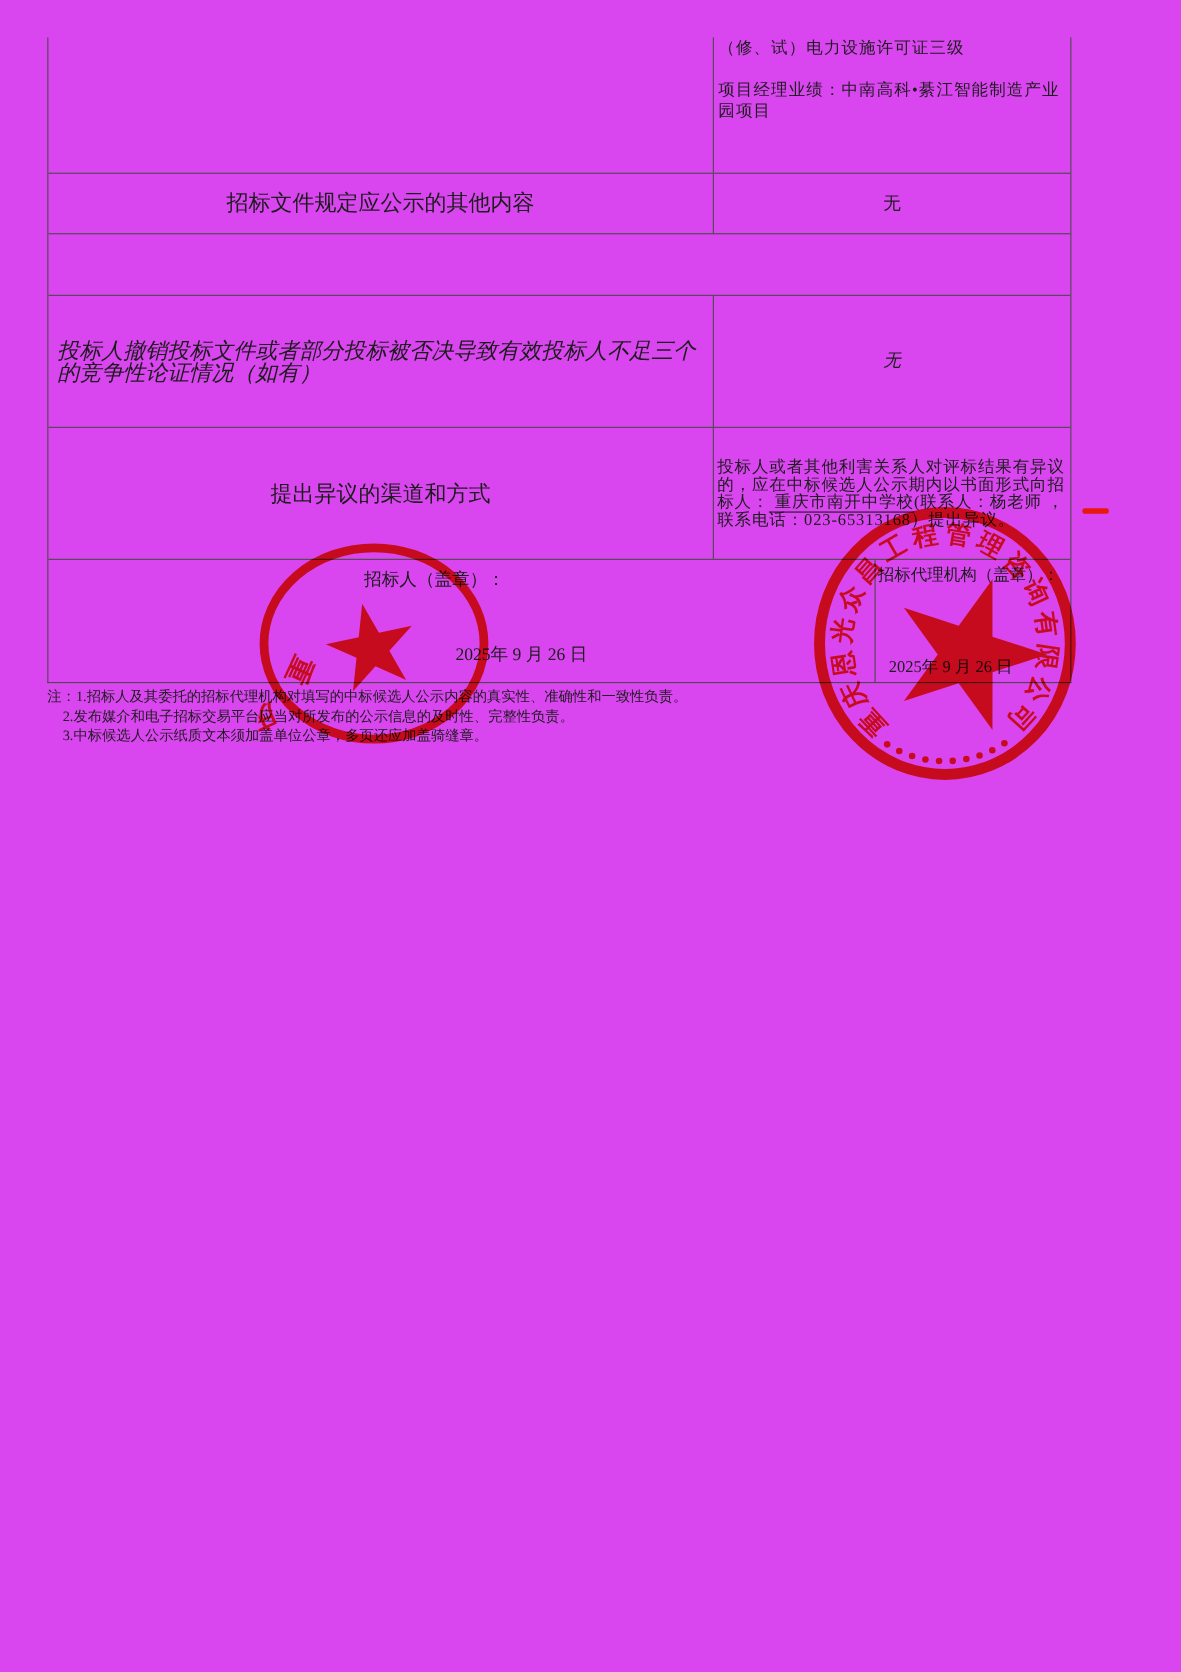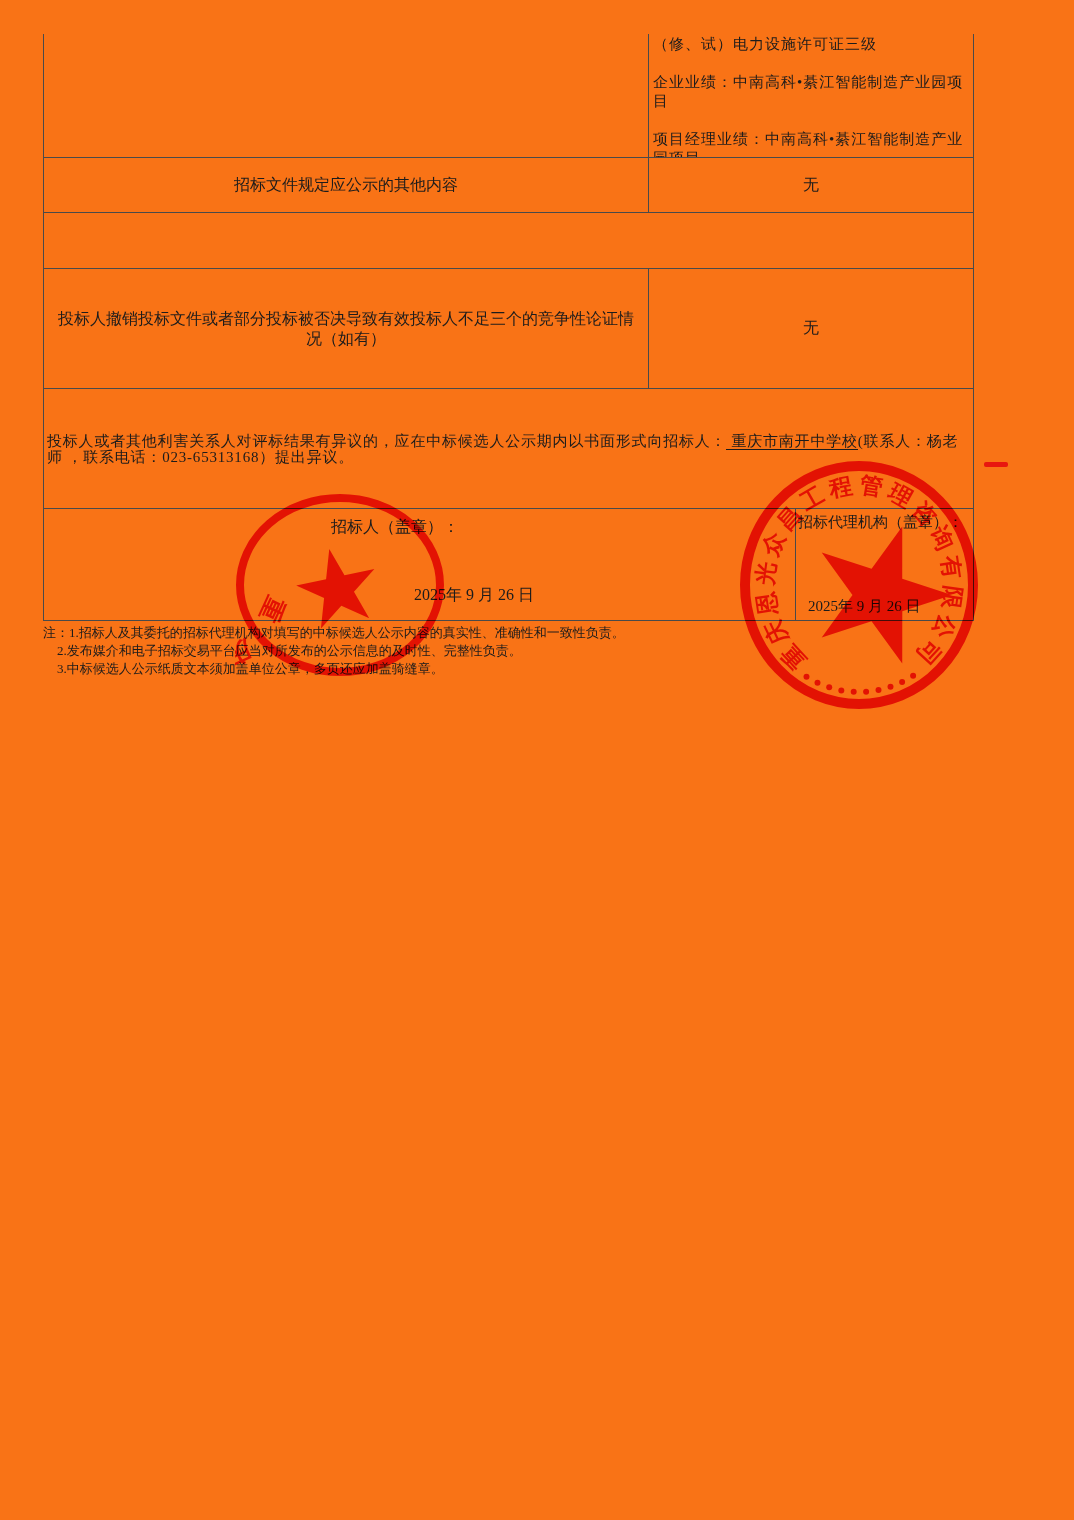--- a/index.html
+++ b/index.html
@@ -1,40 +1,40 @@
 <!DOCTYPE html>
 <html style="--seal-color: #e8170f;"><head>
 <meta charset="utf-8">
 <style>
   :root { --seal-color: #e8170f; --line: #4a4a4a; --ink: #1c1c1c; }
   html, body { margin: 0; padding: 0; background: #ffffff; }
   .page {
-    position: relative; width: 1074px; height: 1520px; background: #f97316;
+    position: relative; width: 1074px; height: 1520px; background: #d946ef;
     overflow: hidden; color: var(--ink);
     font-family: "Liberation Serif", "DejaVu Serif", serif;
   }
   
   .doc-table {
     position: absolute; left: 43px; top: 34px; width: 929px; height: 586px;
     border-left: 1px solid var(--line); border-right: 1px solid var(--line);
     border-bottom: 1px solid var(--line); box-sizing: content-box;
   }
   .t-row { display: flex; box-sizing: border-box; width: 100%; }
   .t-row.bt { border-top: 1px solid var(--line); }
   .cell-l {
     width: 605px; box-sizing: border-box; border-right: 1px solid var(--line);
     display: flex; align-items: center; justify-content: center;
-    text-align: center; font-size: 16px; line-height: 20px; padding: 0 8px;
+    text-align: left; font-size: 20px; line-height: 20px; padding: 0 8px;
   }
   .cell-r { flex: 1; box-sizing: border-box; overflow: hidden; }
   .cell-r.centered { display: flex; align-items: center; justify-content: center; text-align: center; }
   .row-license   { height: 123px; }
   .row-other     { height: 55px; }
   .row-eval      { height: 56px; }
-  .row-withdraw  { height: 120px; }
+  .row-withdraw  { height: 120px; font-style: italic; }
   .row-objection { height: 120px; }
   .row-signature { height: 112px; }
   .license-text { padding: 1px 3px 0 4px; font-size: 15px; letter-spacing: 1px; line-height: 19px; text-align: left; }
   .license-text p { margin: 0 0 19px 0; }
   .license-text p:last-child { margin-bottom: 0; }
   .eval-text { font-size: 14px; letter-spacing: 1px; line-height: 16px; padding: 0 2px; }
   .objection-text { font-size: 15px; letter-spacing: 0.8px; line-height: 16px; padding: 0 3px; text-align: left; }
   .u-line { border-bottom: 1px solid var(--ink); padding-left: 5px; }
   .na-value { font-size: 16px; }
   
@@ -62,40 +62,40 @@
 
 <div class="page">
 
   <div class="doc-table">
 
     <div class="t-row row-license">
       <div class="cell-l"></div>
       <div class="cell-r">
         <div class="license-text">
           <p>（修、试）电力设施许可证三级</p>
-          <p>企业业绩：中南高科•綦江智能制造产业园项目</p>
           <p>项目经理业绩：中南高科•綦江智能制造产业园项目</p>
         </div>
       </div>
     </div>
 
     <div class="t-row row-other bt">
       <div class="cell-l">招标文件规定应公示的其他内容</div>
       <div class="cell-r centered na-value">无</div>
     </div>
 
     <div class="t-row row-eval bt">
     </div>
 
     <div class="t-row row-withdraw bt">
       <div class="cell-l">投标人撤销投标文件或者部分投标被否决导致有效投标人不足三个的竞争性论证情况（如有）</div>
       <div class="cell-r centered na-value">无</div>
     </div>
 
     <div class="t-row row-objection bt">
+      <div class="cell-l">提出异议的渠道和方式</div>
       <div class="cell-r centered">
         <div class="objection-text"><span>投标人或者其他利害关系人对评标结果有异议的，应在中标候选人公示期内以书面形式向招标人：</span><span class="u-line">重庆市南开中学校</span><span>(联系人：杨老师 ，联系电话：023-65313168）提出异议。</span></div>
       </div>
     </div>
 
     <div class="t-row row-signature bt">
       <div class="sig-l">
         <span class="sig-label-bidder">招标人（盖章）：</span>
         <span class="sig-date-bidder">2025年 9 月 26 日</span>
       </div>

